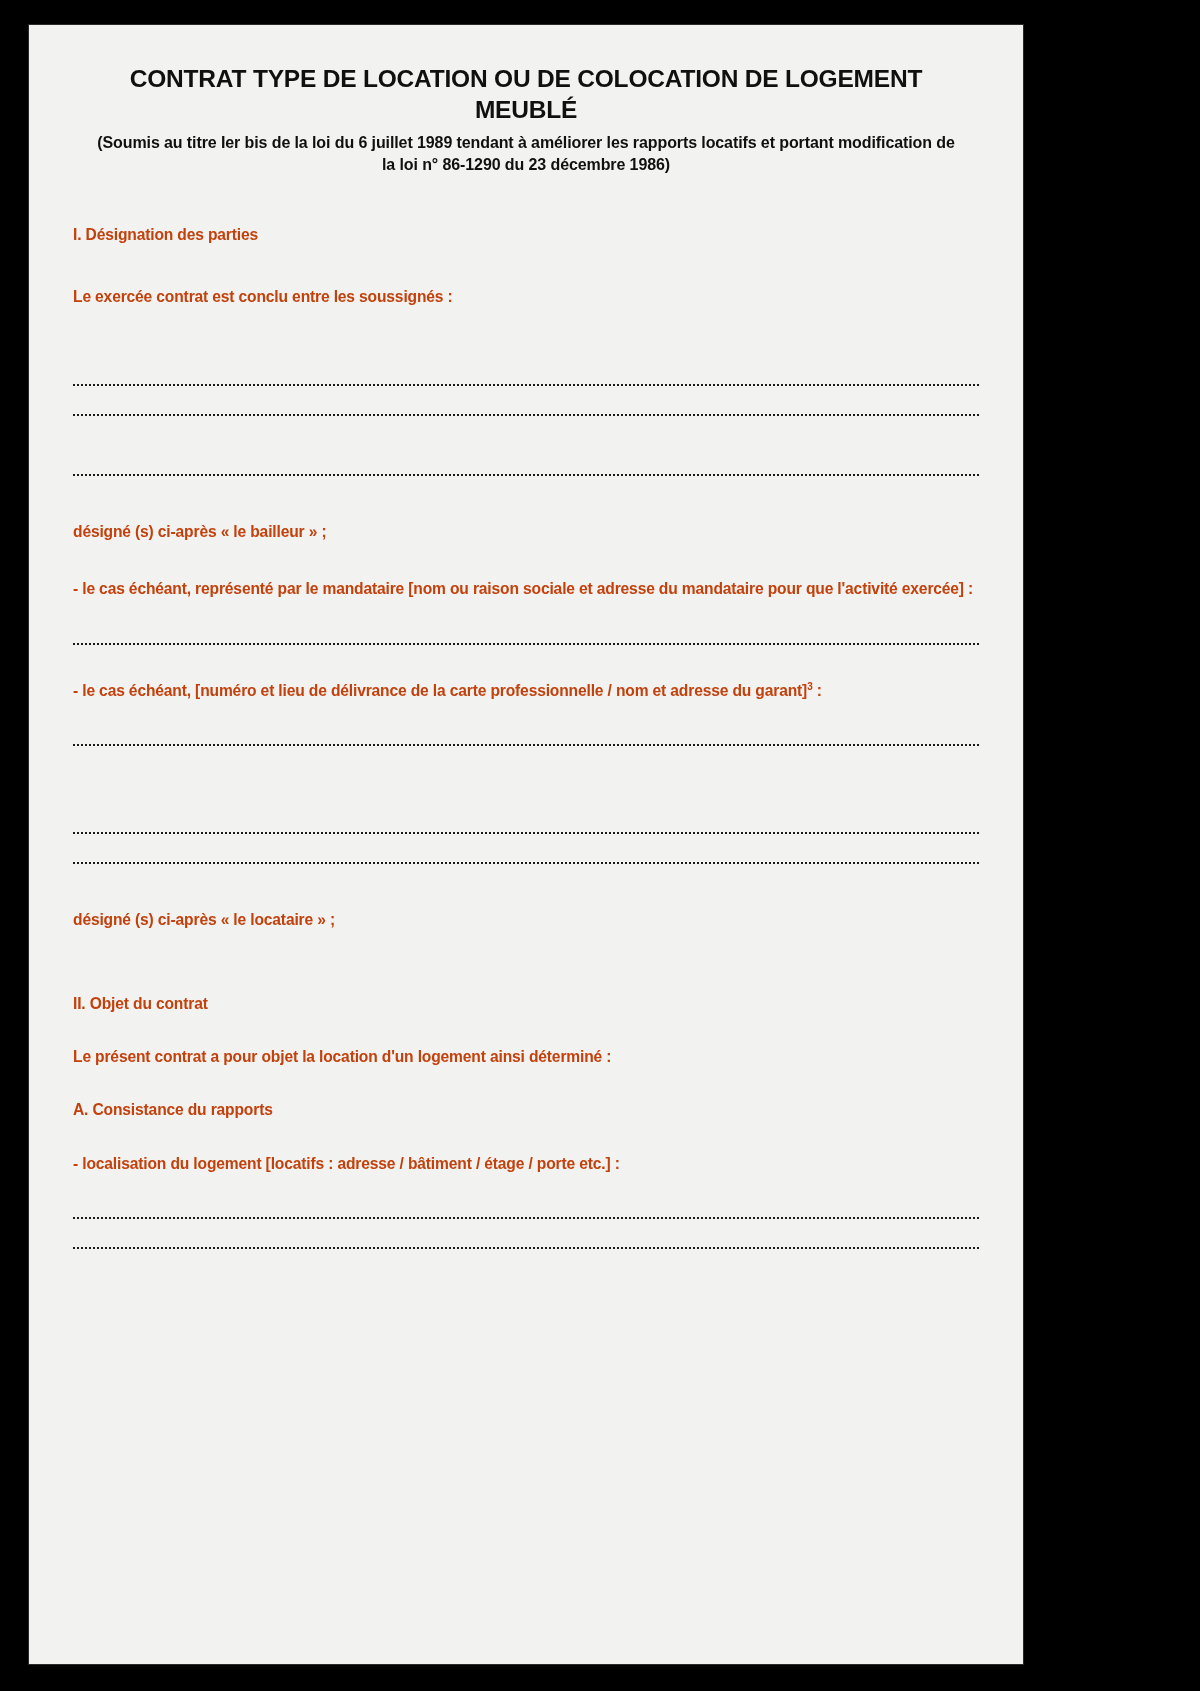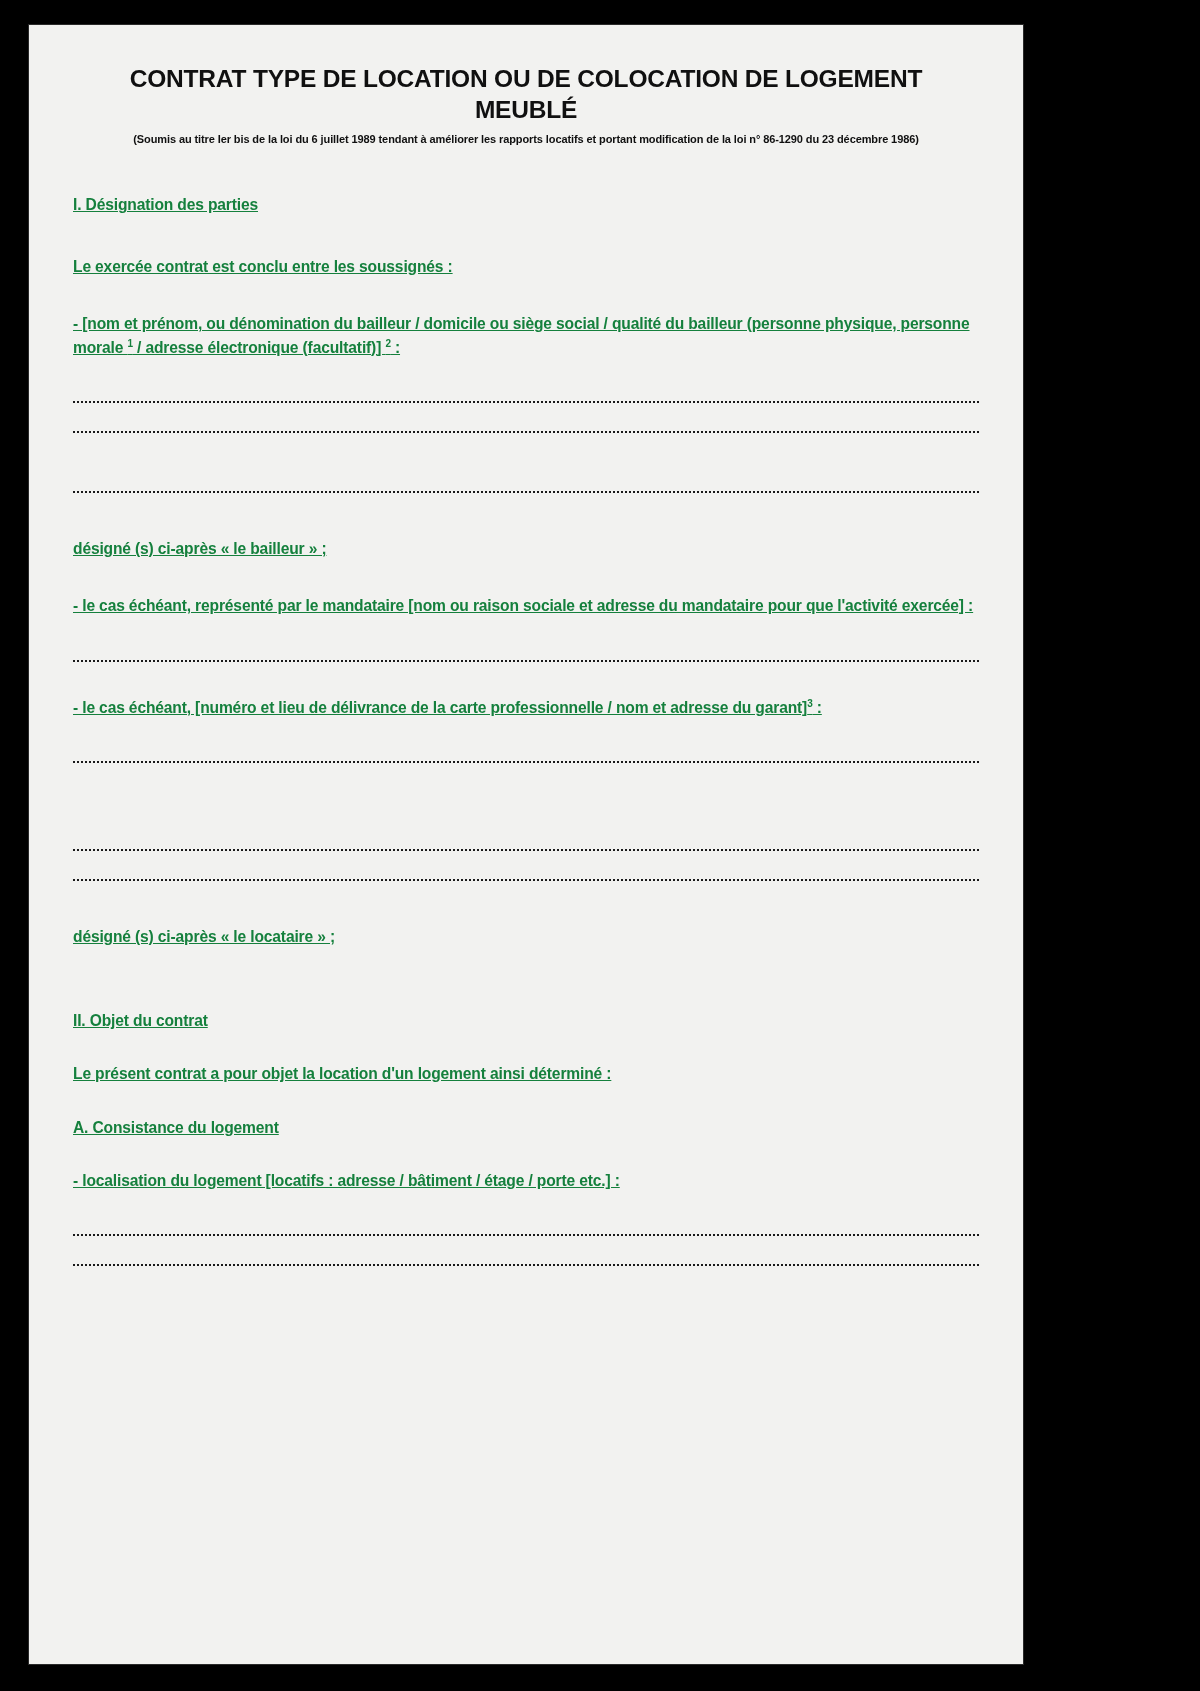--- a/index.html
+++ b/index.html
@@ -40,39 +40,38 @@
     font-size: 24.5px;
     font-weight: bold;
     line-height: 1.28;
     color: #101010;
     letter-spacing: -0.2px;
     margin: 0 10px 0 10px;
     padding-top: 4px;
   }
   .doc-subtitle {
     text-align: center;
-    font-size: 11px;
+    font-size: 16px;
     font-weight: bold;
     line-height: 1.42;
     color: #101010;
     margin: 6px 18px 0 18px;
     letter-spacing: -0.1px;
   }
 
   
   .body-area {
     margin-top: 46px;
   }
   .blk {
     font-size: 15.6px;
     font-weight: bold;
-    color: #15803d;
+    color: #c2410c;
     line-height: 1.50;
     letter-spacing: -0.15px;
-    text-decoration: underline;
   }
   .blk.heading { }
   .blk.para { }
   .sp-30 { height: 30px; }
   .sp-34 { height: 34px; }
   .sp-38 { height: 38px; }
   .sp-44 { height: 44px; }
 
   sup.fn {
     font-size: 10px;
@@ -100,21 +99,20 @@
     <div class="doc-subtitle">(Soumis au titre Ier bis de la loi du 6 juillet 1989 tendant à améliorer les rapports locatifs et portant modification de la loi n° 86-1290 du 23 décembre 1986)</div>
 
     <div class="body-area">
 
       <div class="blk heading">I. Désignation des parties</div>
       <div class="sp-38"></div>
 
       <div class="blk para">Le exercée contrat est conclu entre les soussignés :</div>
       <div class="sp-34"></div>
 
-      <div class="blk para"><span>- [nom et prénom, ou dénomination du bailleur / domicile ou siège social / qualité du bailleur (personne physique, personne morale </span><sup class="fn">1</sup><span> / adresse électronique (facultatif)] </span><sup class="fn">2</sup><span> :</span></div>
 
       <div class="dotgap-md"></div>
       <div class="dotline"></div>
       <div class="dotgap-sm"></div>
       <div class="dotline"></div>
       <div class="dotgap-lg"></div>
       <div class="dotline"></div>
 
       <div class="sp-44"></div>
       <div class="blk para">désigné (s) ci-après « le bailleur » ;</div>
@@ -143,21 +141,21 @@
       <div class="sp-30"></div>
 
       <div class="sp-30"></div>
 
       <div class="blk heading">II. Objet du contrat</div>
       <div class="sp-30"></div>
 
       <div class="blk para">Le présent contrat a pour objet la location d'un logement ainsi déterminé :</div>
       <div class="sp-30"></div>
 
-      <div class="blk heading">A. Consistance du logement</div>
+      <div class="blk heading">A. Consistance du rapports</div>
       <div class="sp-30"></div>
 
       <div class="blk para">- localisation du logement [locatifs : adresse / bâtiment / étage / porte etc.] :</div>
 
       <div class="dotgap-md"></div>
       <div class="dotline"></div>
       <div class="dotgap-sm"></div>
       <div class="dotline"></div>
 
     </div>

